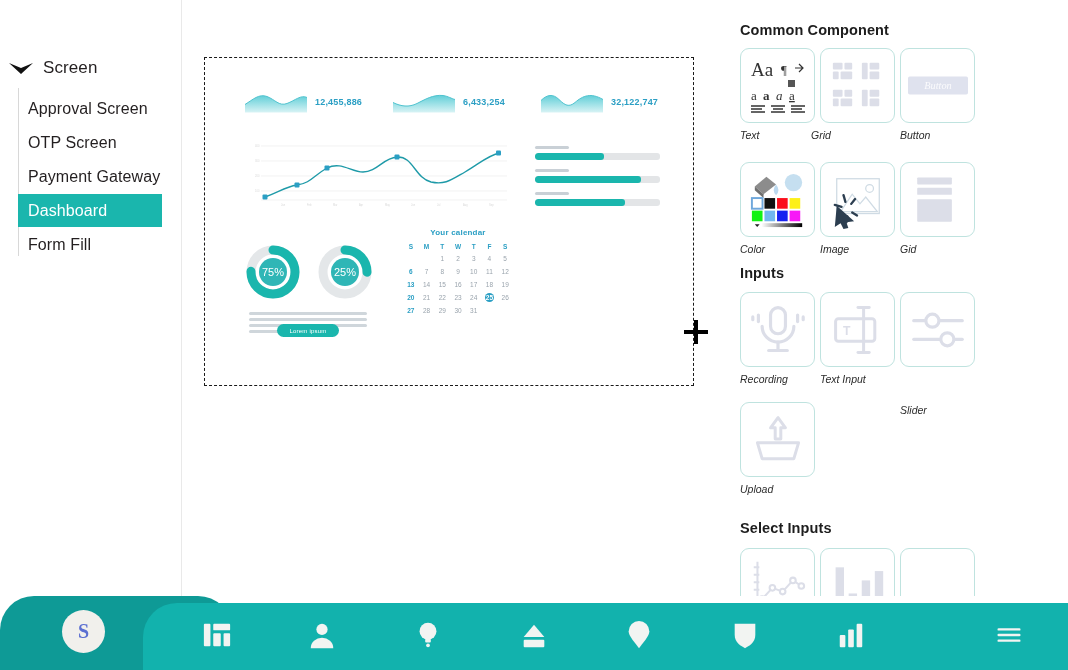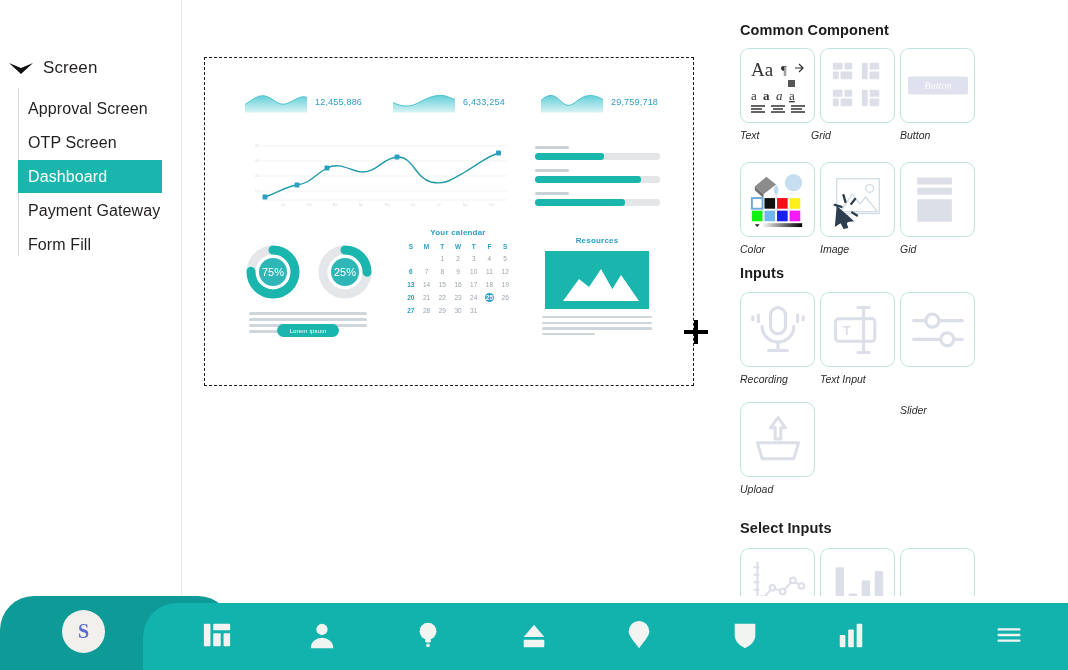--- a/index.html
+++ b/index.html
@@ -31,21 +31,21 @@
   .artboard {
     position: absolute; left: 22px; top: 57px; width: 490px; height: 329px;
     border: 1.5px dashed #1a1a1a; background: #fff;
   }
   .crosshair { position: absolute; left: 500px; top: 318px; width: 28px; height: 28px; }
 
   
   .stat-row { position: absolute; left: 40px; top: 28px; width: 420px; height: 42px; }
   .stat { position: absolute; top: 0; display: flex; align-items: center; gap: 8px; }
   .spark { width: 62px; height: 32px; display: block; }
-  .stat-value { font-size: 9px; color: #2b9fc4; font-weight: 400; letter-spacing: .2px; white-space: nowrap; }
+  .stat-value { font-size: 9px; color: #2b9fc4; font-weight: 700; letter-spacing: .2px; white-space: nowrap; }
 
   
   .linechart { position: absolute; left: 50px; top: 84px; width: 252px; height: 66px; }
   
   .progress-group { position: absolute; left: 330px; top: 88px; width: 125px; }
   .pg-item { margin-bottom: 9px; }
   .pg-label { height: 3px; width: 34px; background: #c9d0d6; border-radius: 2px; margin-bottom: 4px; }
   .pg-track { height: 7px; background: #e3e5e7; border-radius: 3px; overflow: hidden; }
   .pg-fill { height: 100%; background: #1ab6ad; border-radius: 3px; }
 
@@ -125,25 +125,25 @@
       <span class="screen-root-label">Screen</span>
     </div>
     <div class="tree-line"></div>
     <div class="nav-list" id="nav-list">
         <div class="nav-item">
           <span>Approval Screen</span>
         </div>
         <div class="nav-item">
           <span>OTP Screen</span>
         </div>
+        <div class="nav-item">
+          <span>Payment Gateway</span>
+        </div>
         <div class="nav-item active">
           <span>Dashboard</span>
-        </div>
-        <div class="nav-item">
-          <span>Payment Gateway</span>
         </div>
         <div class="nav-item">
           <span>Form Fill</span>
         </div>
       </div>
   </div>
   <div class="sidebar-divider"></div>
 
   <div class="canvas">
     <div class="artboard">
@@ -179,21 +179,21 @@
             <span class="spark"><svg viewBox="0 0 62 23" width="62" height="32">
                 <defs>
                   <linearGradient id="sg2" x1="0" y1="0" x2="0" y2="1">
                     <stop offset="0" stop-color="#63cfd8"></stop>
                     <stop offset="1" stop-color="#d8f3f5"></stop>
                   </linearGradient>
                 </defs>
                 <path d="M0,22 L0,10 C6,4 12,3 18,9 C24,15 28,17 34,12 C42,5 50,2 62,9 L62,22 Z" fill="url(#sg2)"></path>
                 <path d="M0,10 C6,4 12,3 18,9 C24,15 28,17 34,12 C42,5 50,2 62,9" fill="none" stroke="#4fc3cf" stroke-width="1"></path>
               </svg></span>
-            <span class="stat-value">29,759,718</span>
+            <span class="stat-value">32,122,747</span>
           </div>
         </div>
 
       <div class="linechart">
         <svg viewBox="0 0 252 66" width="252" height="66">
           <g stroke="#ececec" stroke-width="0.7">
             <line x1="6" y1="4" x2="252" y2="4"></line>
               <line x1="6" y1="19" x2="252" y2="19"></line>
             <line x1="6" y1="34" x2="252" y2="34"></line>
               <line x1="6" y1="49" x2="252" y2="49"></line>
@@ -308,35 +308,20 @@
             <div class="cal-cell sel"><span>25</span></div>
             <div class="cal-cell"><span>26</span></div>
             <div class="cal-cell sun"><span>27</span></div>
             <div class="cal-cell"><span>28</span></div>
             <div class="cal-cell"><span>29</span></div>
             <div class="cal-cell"><span>30</span></div>
             <div class="cal-cell"><span>31</span></div>
           </div>
       </div>
 
-      <div class="resources">
-        <div class="res-title">Resources</div>
-        <div class="res-image">
-          <svg viewBox="0 0 104 58" width="104" height="58">
-            <path d="M18,50 L34,28 L44,36 L56,18 L74,50 Z" fill="#fff"></path>
-            <path d="M60,50 L76,24 L94,50 Z" fill="#fff"></path>
-          </svg>
-        </div>
-        <div class="res-text">
-          <div class="ll" style="width:100%"></div>
-            <div class="ll" style="width:100%"></div>
-          <div class="ll" style="width:100%"></div>
-            <div class="ll" style="width:48%"></div>
-        </div>
-      </div>
     </div>
 
     <div class="crosshair">
       <svg viewBox="0 0 28 28" width="28" height="28">
         <rect x="12" y="2" width="4" height="24" fill="#000"></rect>
         <rect x="2" y="12" width="24" height="4" fill="#000"></rect>
       </svg>
     </div>
   </div>
 

